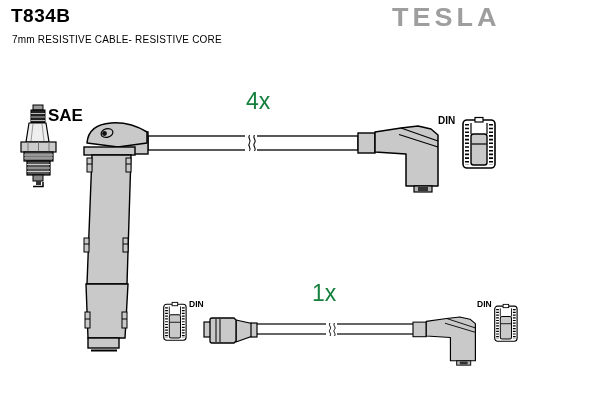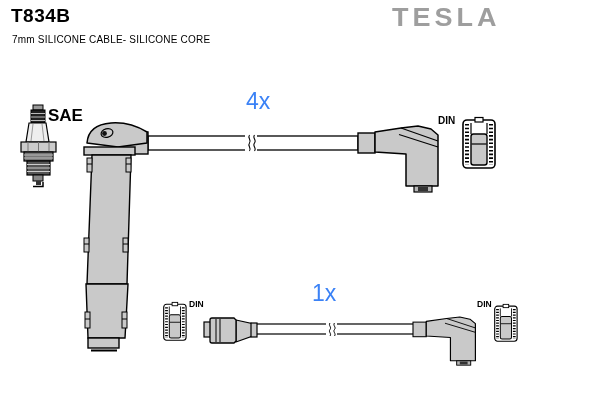--- a/index.html
+++ b/index.html
@@ -8,21 +8,21 @@
     background:#ffffff;color:#000;
     font-family:"Liberation Sans",sans-serif;
   }
   .abs{position:absolute}
   #part-number{left:11px;top:5px;font-size:19px;font-weight:bold;letter-spacing:.5px}
   #subtitle{left:12px;top:34px;font-size:10px;letter-spacing:.2px;white-space:pre}
   #brand{
     left:392px;top:3px;font-size:27px;font-weight:bold;color:#9e9e9e;
     letter-spacing:4px;transform:scaleY(.95);transform-origin:left top;
   }
-  .qty{font-size:23px;color:#3b82f6}
+  .qty{font-size:23px;color:#15803d}
   #qty-top{left:246px;top:88px}
   #qty-bottom{left:312px;top:280px}
   .small-label{font-weight:bold}
   #sae-label{left:48px;top:106px;font-size:17px}
   #din-top{left:438px;top:115px;font-size:10px}
   #din-bl{left:189px;top:299px;font-size:8.5px}
   #din-br{left:477px;top:299px;font-size:8.5px}
   #diagram{position:absolute;left:0;top:0}
 </style>
 </head>
@@ -132,21 +132,21 @@
     <rect x="326" y="322" width="11" height="14" fill="#ffffff"></rect>
     <path d="M330,323 c-2,2.5 2,4 0,6.5 c-2,2.5 2,4 0,6.5" fill="none" stroke="#000" stroke-width="1"></path>
     <path d="M334.5,323 c-2,2.5 2,4 0,6.5 c-2,2.5 2,4 0,6.5" fill="none" stroke="#000" stroke-width="1"></path>
   </g>
 
   <use href="#elbow-boot" transform="translate(413,317) scale(0.78,0.73)"></use>
   <use href="#din-icon" transform="translate(494,304) scale(0.7,0.73)"></use>
 </svg>
 
 <div class="abs" id="part-number">T834B</div>
-<div class="abs" id="subtitle">7mm SILICONE CABLE- SILICONE CORE</div>
+<div class="abs" id="subtitle">7mm RESISTIVE CABLE- RESISTIVE CORE</div>
 <div class="abs" id="brand">TESLA</div>
 
 <div class="abs qty" id="qty-top">4x</div>
 <div class="abs qty" id="qty-bottom">1x</div>
 
 <div class="abs small-label" id="sae-label">SAE</div>
 <div class="abs small-label" id="din-top">DIN</div>
 <div class="abs small-label" id="din-bl">DIN</div>
 <div class="abs small-label" id="din-br">DIN</div>
 

